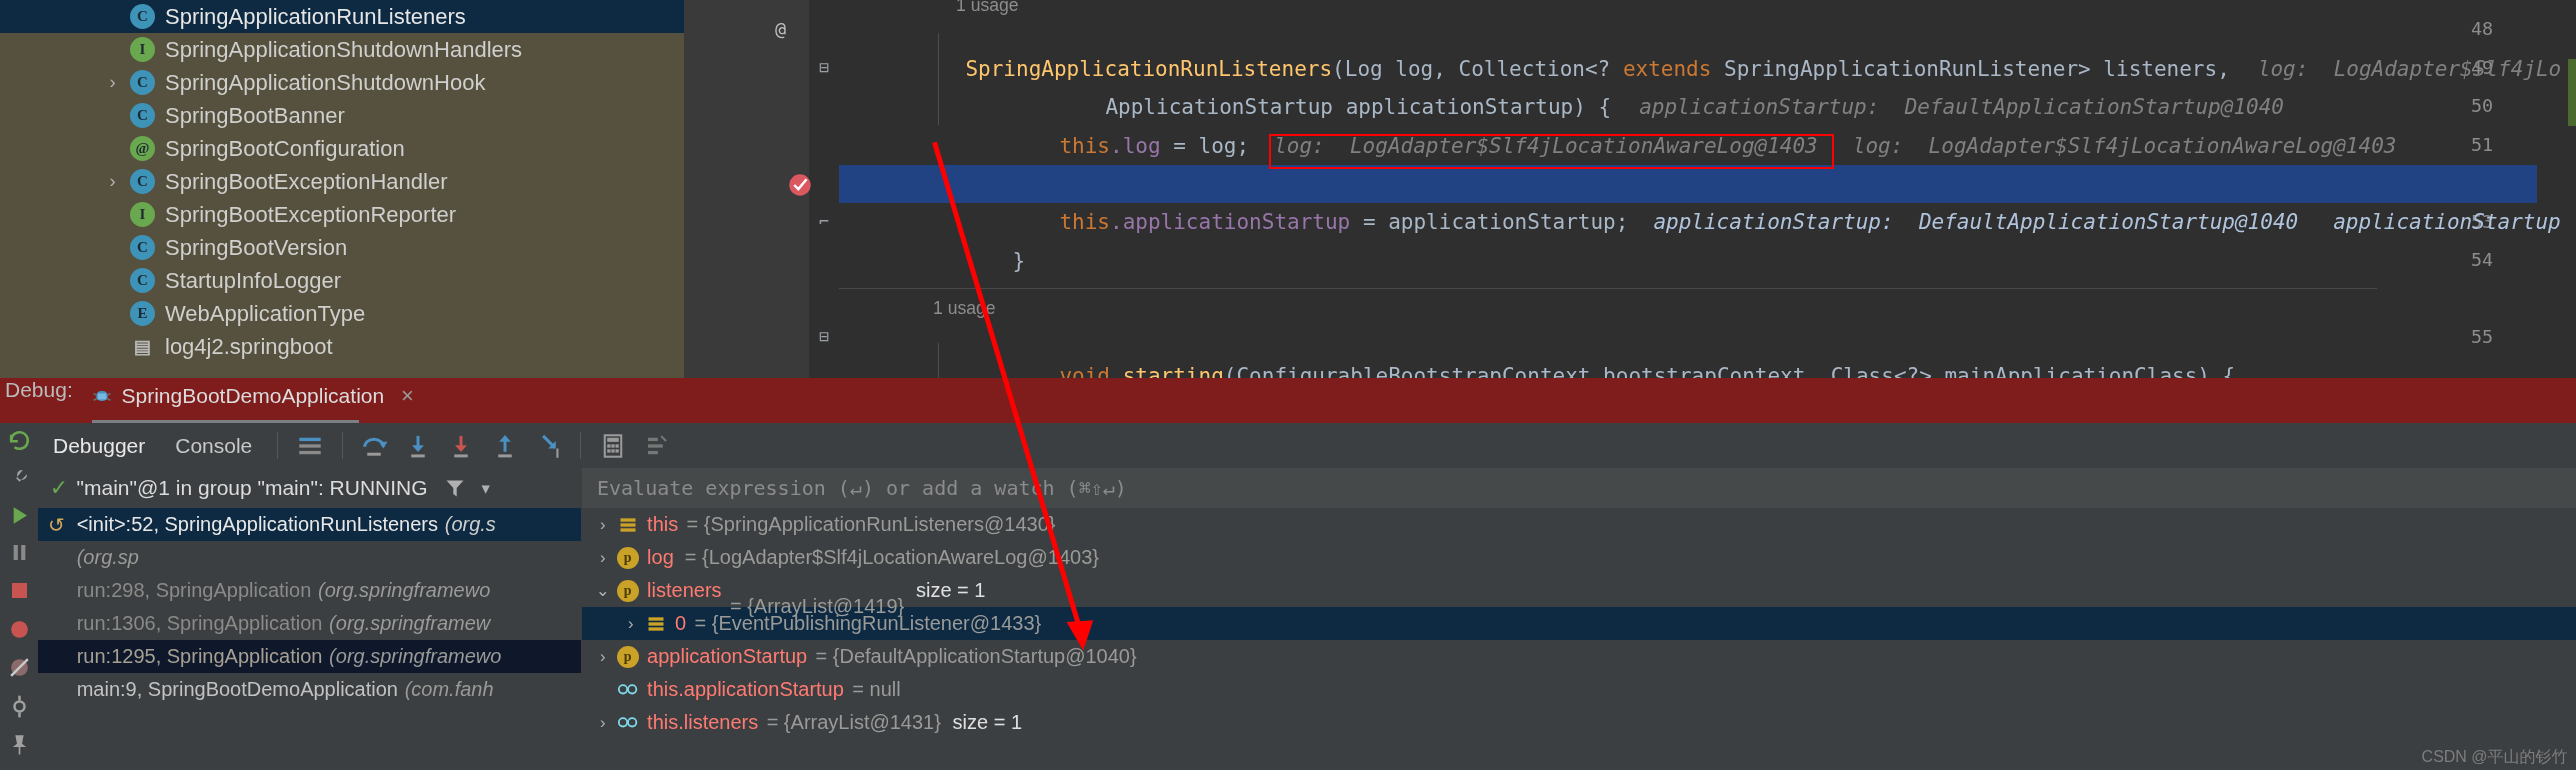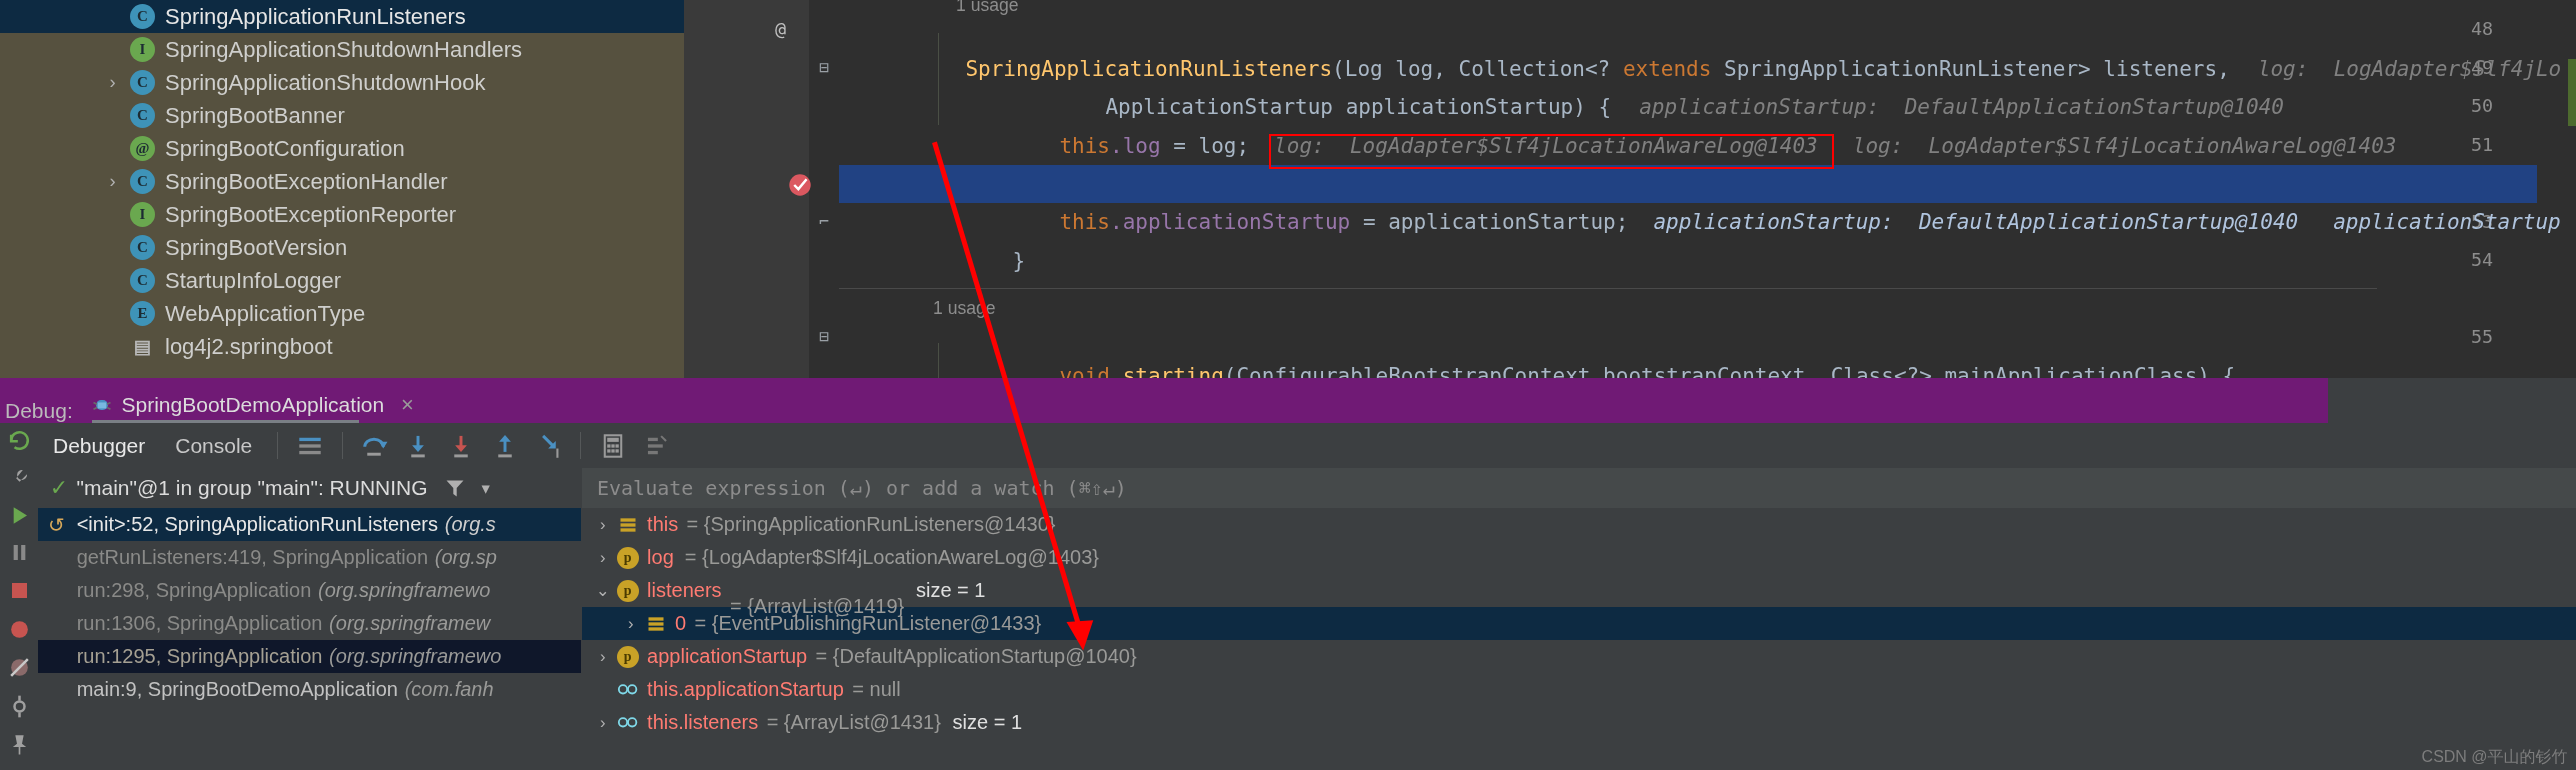--- a/index.html
+++ b/index.html
@@ -108,22 +108,22 @@
   .right-scroll {
     position: absolute; right: 0; top: 0; width: 15px; height: 378px;
     background: #2f2f2f;
   }
   .minimap-stripe {
     position: absolute; right: 0; background: #4d6a2e; width: 8.4px;
   }
 
   
   .debug-tabbar {
-    position: absolute; left: 0; top: 378px; width: 2328px; height: 45px;
-    background: #701a75; display: flex; align-items: flex-end;
+    position: absolute; left: 0; top: 378px; width: 2576px; height: 45px;
+    background: #7f1d1d; display: flex; align-items: flex-start;
   }
   .debug-word {
     color: #bbbbbb; font-size: 21px; margin-left: 5px; margin-right: 8.4px;
   }
   .debug-tab {
     display: flex; align-items: center; gap: 8.4px;
     padding: 5px 11.7px 5px 10px; color: #dcdcdc; font-size: 21px;
   }
   .bug-icon {
     width: 22px; height: 22px; display: inline-block; position: relative;
@@ -516,21 +516,20 @@
     </div>
 
     <div class="frames" id="frames-list">
         <div class="frame-row selected">
           <span class="frame-icon" style="color: rgb(215, 168, 90); font-size: 20px;">↺</span>
           <span>&lt;init&gt;:52, SpringApplicationRunListeners </span>
           <span class="frame-pkg">(org.s</span>
         </div>
         <div class="frame-row dim">
           <span class="frame-icon"></span>
-          <span>getRunListeners:419, SpringApplication </span>
           <span class="frame-pkg">(org.sp</span>
         </div>
         <div class="frame-row dim">
           <span class="frame-icon"></span>
           <span>run:298, SpringApplication </span>
           <span class="frame-pkg">(org.springframewo</span>
         </div>
         <div class="frame-row dim">
           <span class="frame-icon"></span>
           <span>run:1306, SpringApplication </span>

